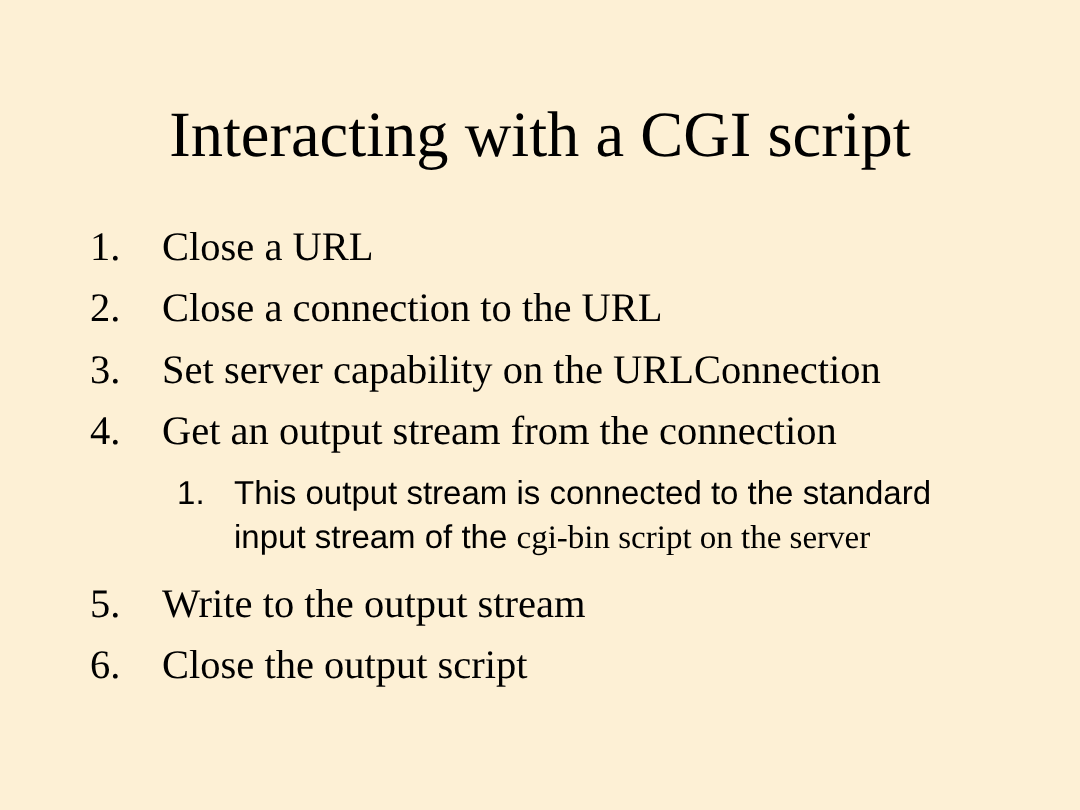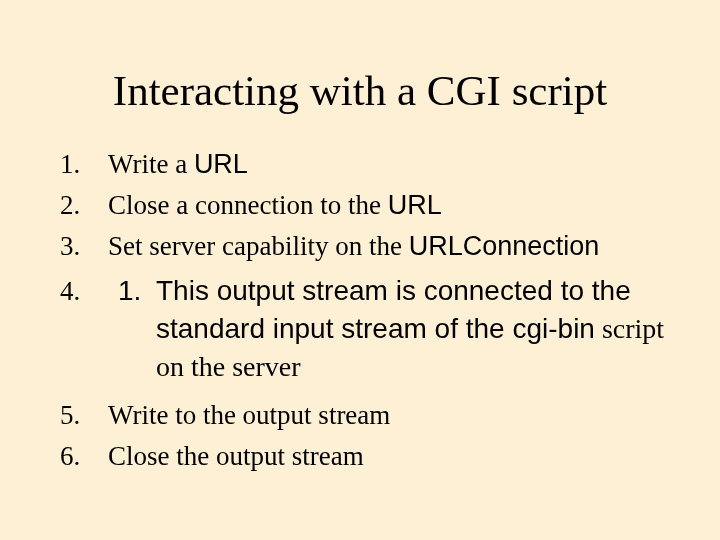--- a/index.html
+++ b/index.html
@@ -42,69 +42,69 @@
   ol.main > li::before {
     content: counter(mainitem) ".";
     position: absolute;
     left: -48px;
     width: 40px;
     text-align: left;
   }
   ol.sub {
     margin: 6px 0 10px 0;
     padding: 0 0 0 48px;
-    font-size: 28px;
+    font-size: 22px;
     line-height: 1.35;
     list-style: none;
     counter-reset: subitem;
     font-family: Arial, Helvetica, sans-serif;
   }
   ol.sub > li {
     counter-increment: subitem;
     position: relative;
     margin-bottom: 4px;
   }
   ol.sub > li::before {
     content: counter(subitem) ".";
     position: absolute;
     left: -38px;
     width: 30px;
     text-align: left;
   }
   .mono {
-    font-family: Liberation Sans, sans-serif;
+    font-family: Liberation Serif, serif;
   }
   .serif {
     font-family: "Times New Roman", Times, serif;
   }
 </style>
 </head>
 <body>
 
 <div class="slide">
   <h1 class="title">Interacting with a CGI script</h1>
 
   <ol class="main">
     <li>
-      <span>Write a </span><span class="mono">URL</span><span></span>
+      <span>Close a </span><span class="mono">URL</span><span></span>
     </li>
     <li>
       <span>Close a connection to the </span><span class="mono">URL</span><span></span>
     </li>
     <li>
       <span>Set server capability on the </span><span class="mono">URLConnection</span><span></span>
     </li>
     <li>
-      <span class="mono"></span><span></span>
+      <span>Get an output stream from the connection</span><span class="mono"></span><span></span>
       <ol class="sub">
         <li>
           <span>This output stream is connected to the standard input stream of the </span><span class="mono">cgi-bin</span><span class="serif"> script on the server</span>
         </li>
       </ol>
     </li>
     <li>
       <span>Write to the output stream</span><span class="mono"></span><span></span>
     </li>
     <li>
-      <span>Close the output stream</span><span class="mono"></span><span></span>
+      <span>Close the output script</span><span class="mono"></span><span></span>
     </li>
   </ol>
 </div>
 
 </body></html>

